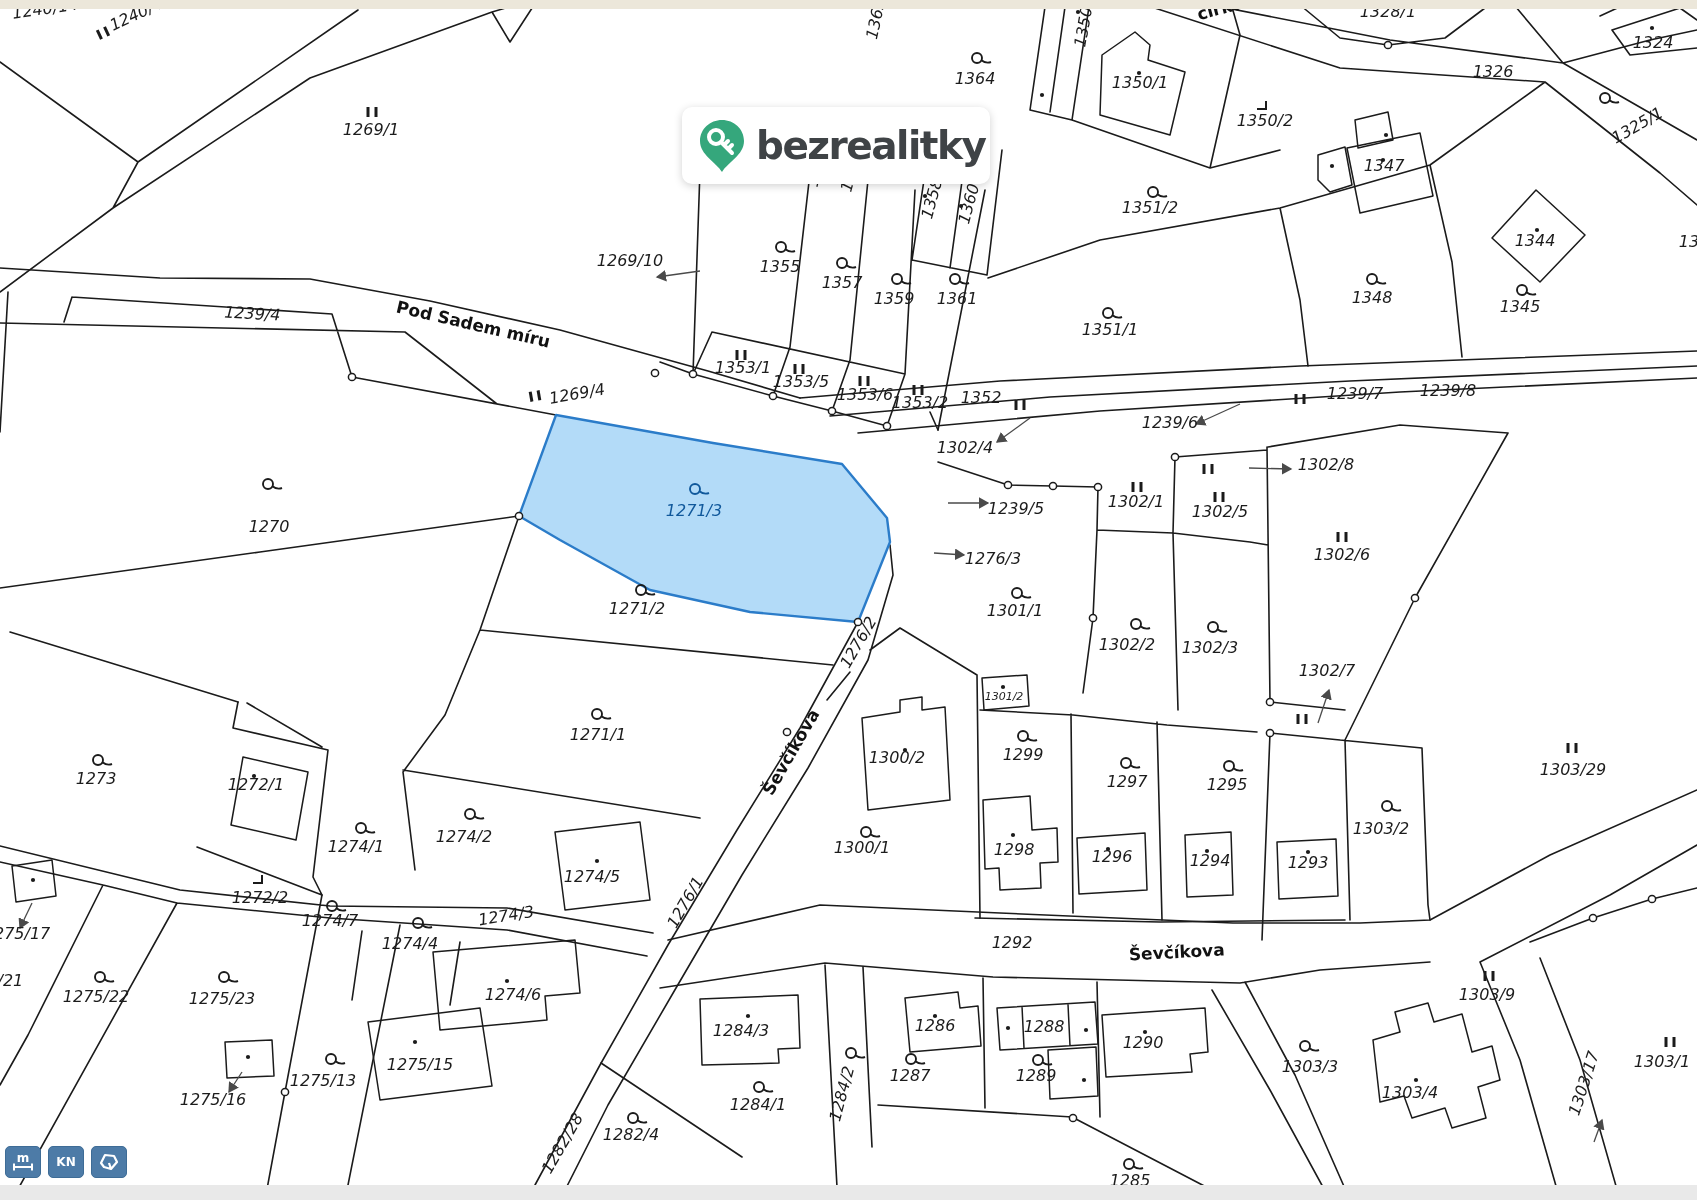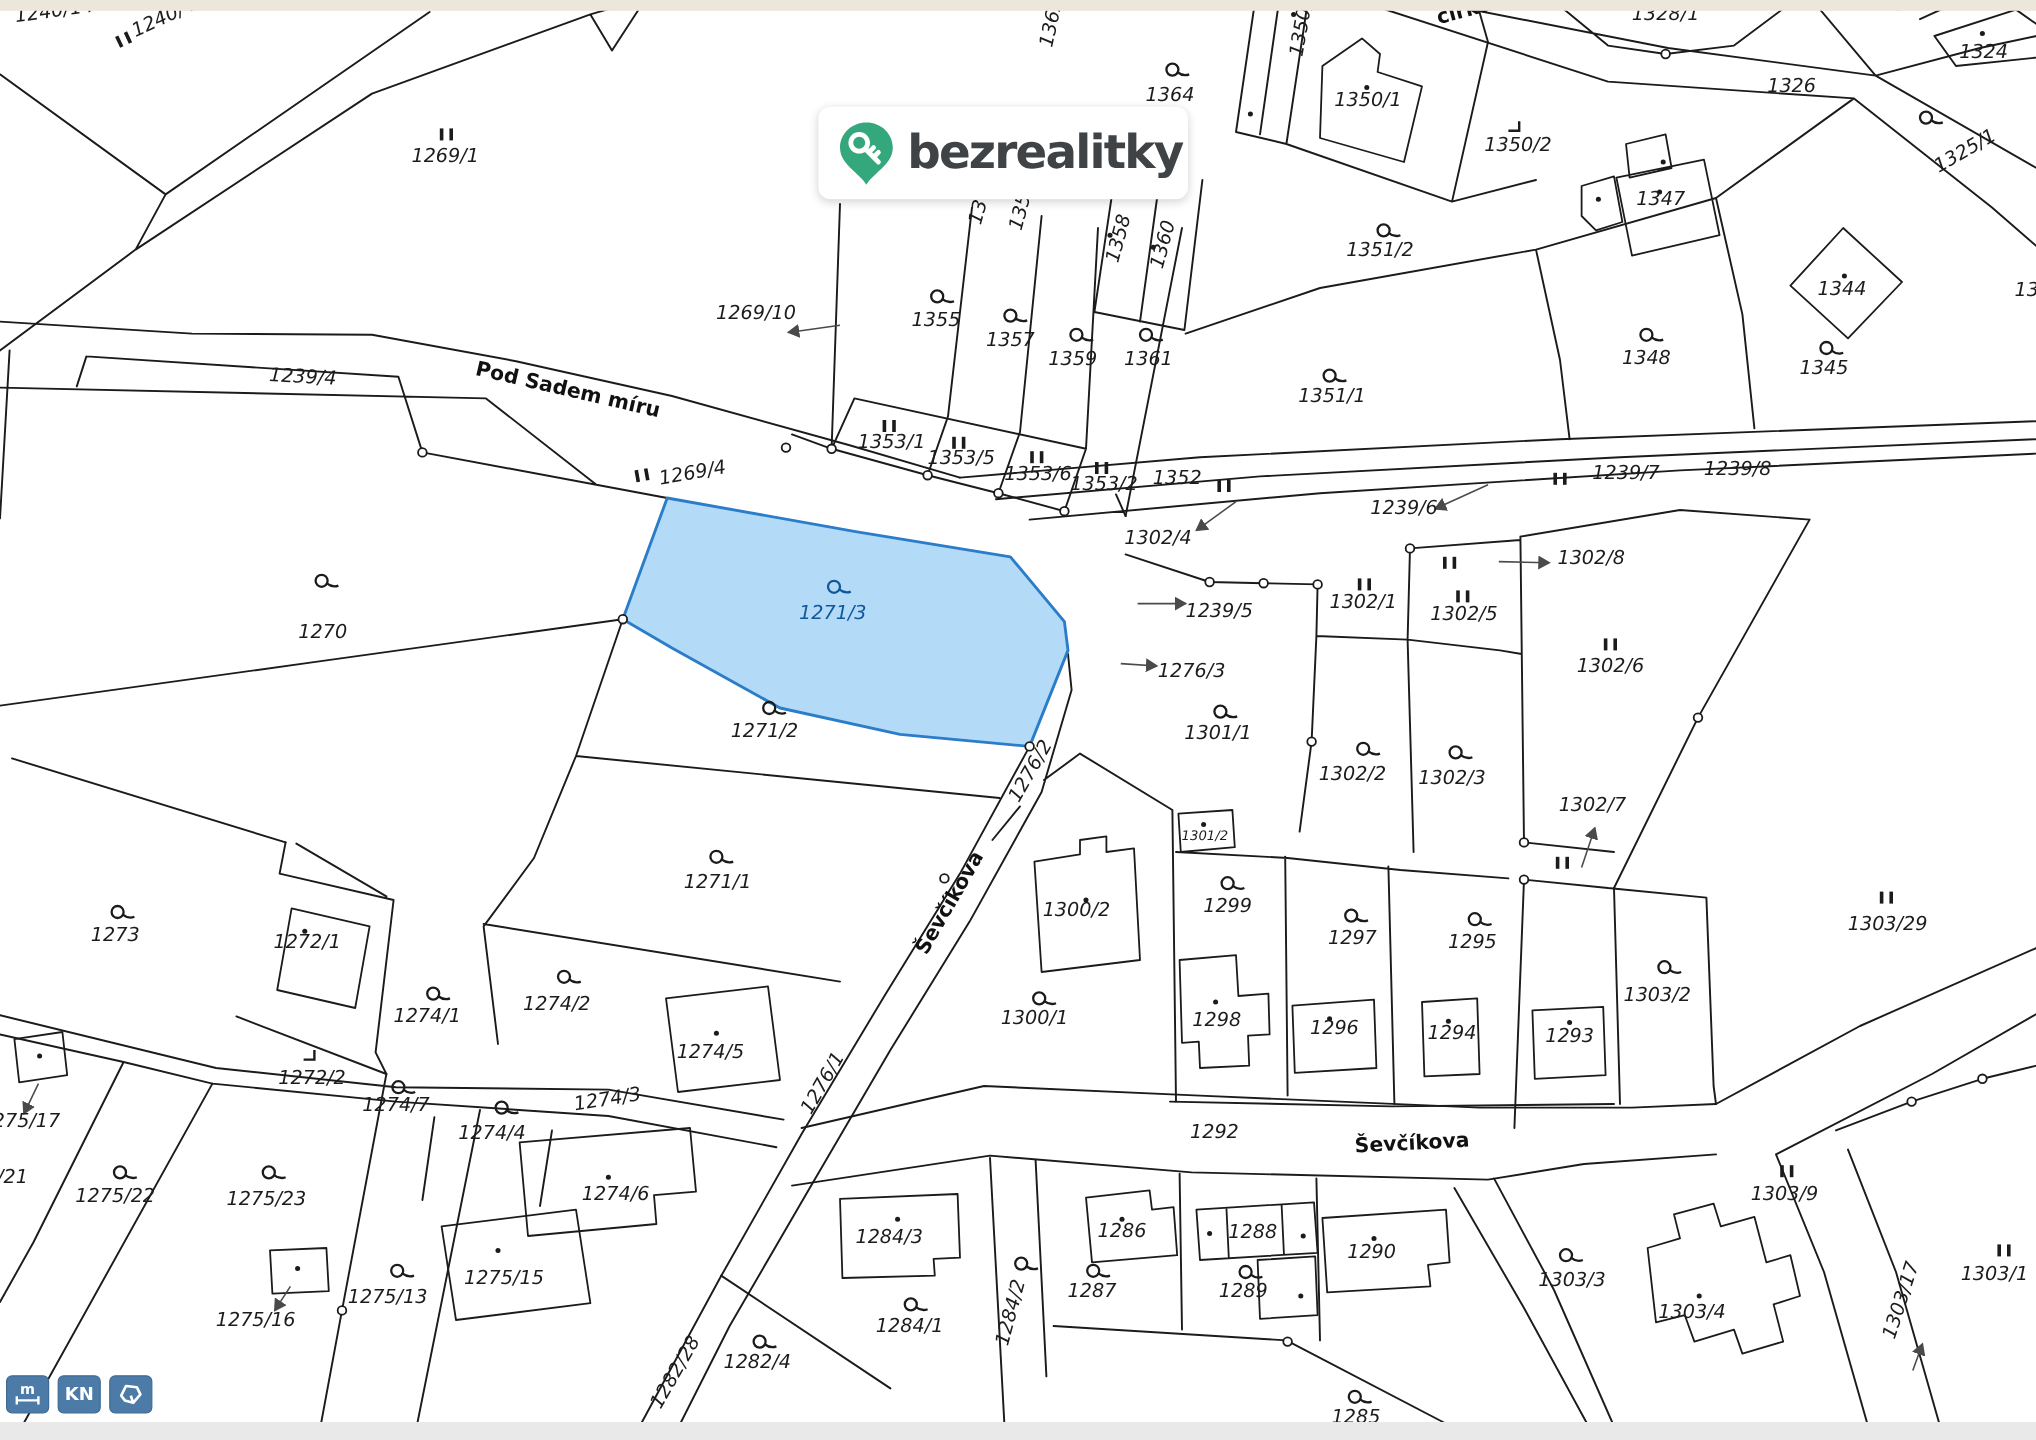--- a/index.html
+++ b/index.html
@@ -2,21 +2,21 @@
 <html><head>
 <meta charset="utf-8">
 <style>
   html,body{margin:0;padding:0;background:#fff;width:1697px;height:1200px;overflow:hidden;
     font-family:"DejaVu Sans",sans-serif;}
   #stage{position:relative;width:1697px;height:1200px;background:#fff;}
   #topbar{position:absolute;left:0;top:0;width:1697px;height:9px;background:#ece7da;z-index:5;}
   #bottombar{position:absolute;left:0;top:1185px;width:1697px;height:15px;background:#e9e9e9;z-index:5;}
   #mapsvg{position:absolute;left:0;top:0;z-index:1;}
   
-  #logo-card{position:absolute;left:682px;top:89px;width:308px;height:77px;background:#fff;
+  #logo-card{position:absolute;left:682px;top:107px;width:308px;height:77px;background:#fff;
     border-radius:10px;box-shadow:0 2px 8px rgba(0,0,0,.18);z-index:6;display:flex;align-items:center;}
   #logo-pin{margin-left:16px;flex:0 0 auto;}
   #logo-text{font-weight:bold;font-size:39px;color:#3f4346;letter-spacing:-1.5px;margin-left:10px;}
   
   #toolbar{position:absolute;left:5px;top:1146px;display:flex;gap:7px;z-index:7;}
   .tbtn{width:34px;height:30px;background:#4d7ba7;border:1px solid #3e6c96;border-radius:5px;
     color:#fff;display:flex;align-items:center;justify-content:center;font-weight:bold;cursor:pointer;}
   .tbtn svg{display:block}
   
   text.plbl{font-family:"DejaVu Sans",sans-serif;font-style:italic;font-size:16px;fill:#1c1c1c;}
@@ -530,21 +530,21 @@
   </div>
 
   <div id="toolbar">
     <div class="tbtn">
       <svg width="24" height="24" viewBox="0 0 24 24">
         <text x="12" y="12" text-anchor="middle" font-size="12" font-weight="bold" fill="#fff" font-family="DejaVu Sans, sans-serif">m</text>
         <path d="M3,17 L21,17 M3,13.5 L3,20.5 M21,13.5 L21,20.5" stroke="#fff" stroke-width="2" fill="none"></path>
       </svg>
     </div>
     <div class="tbtn">
-      <span style="font-size:15px">KN</span>
+      <span style="font-size:12px">KN</span>
     </div>
     <div class="tbtn">
       <svg width="24" height="24" viewBox="0 0 24 24">
         <path d="M4,13 L8,5 L17,6 L20,12 L14,19 L7,17 Z M14,19 L12,13" fill="none" stroke="#fff" stroke-width="2.2" stroke-linejoin="round"></path>
       </svg>
     </div>
   </div>
 
   <div id="bottombar"></div>
 </div>

